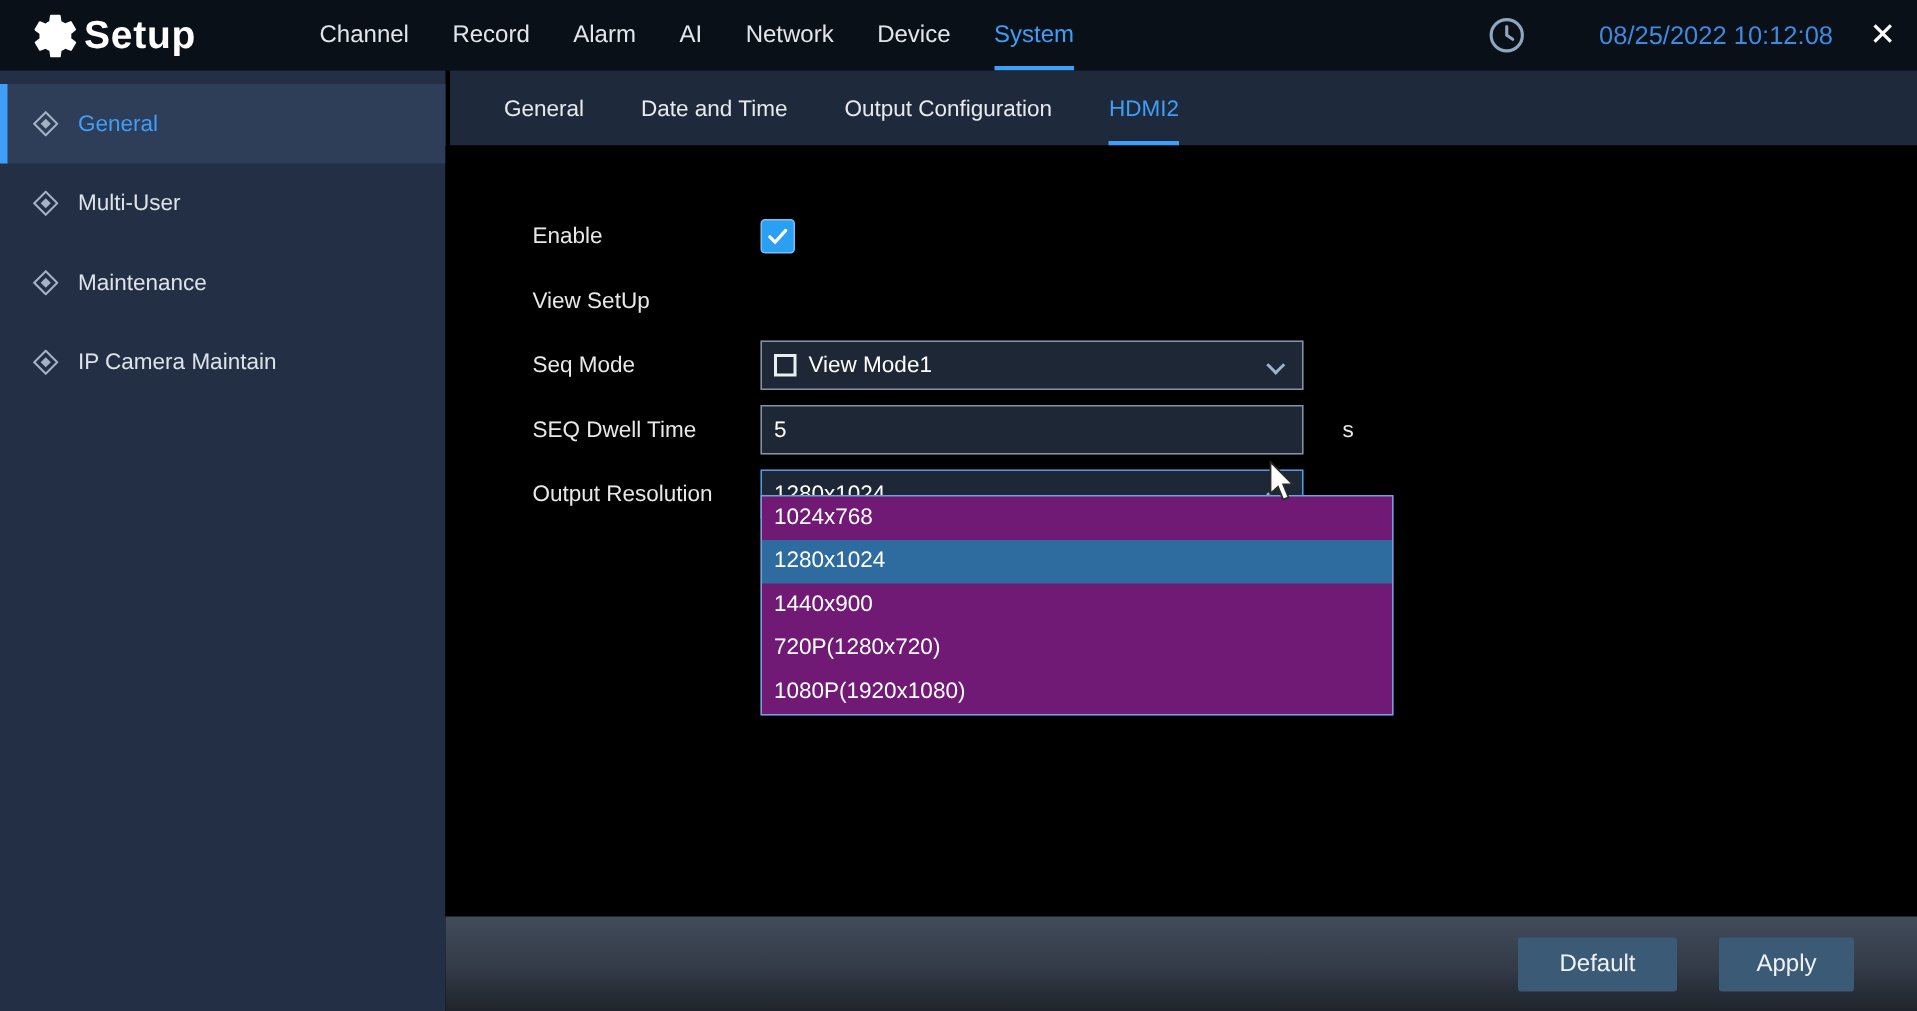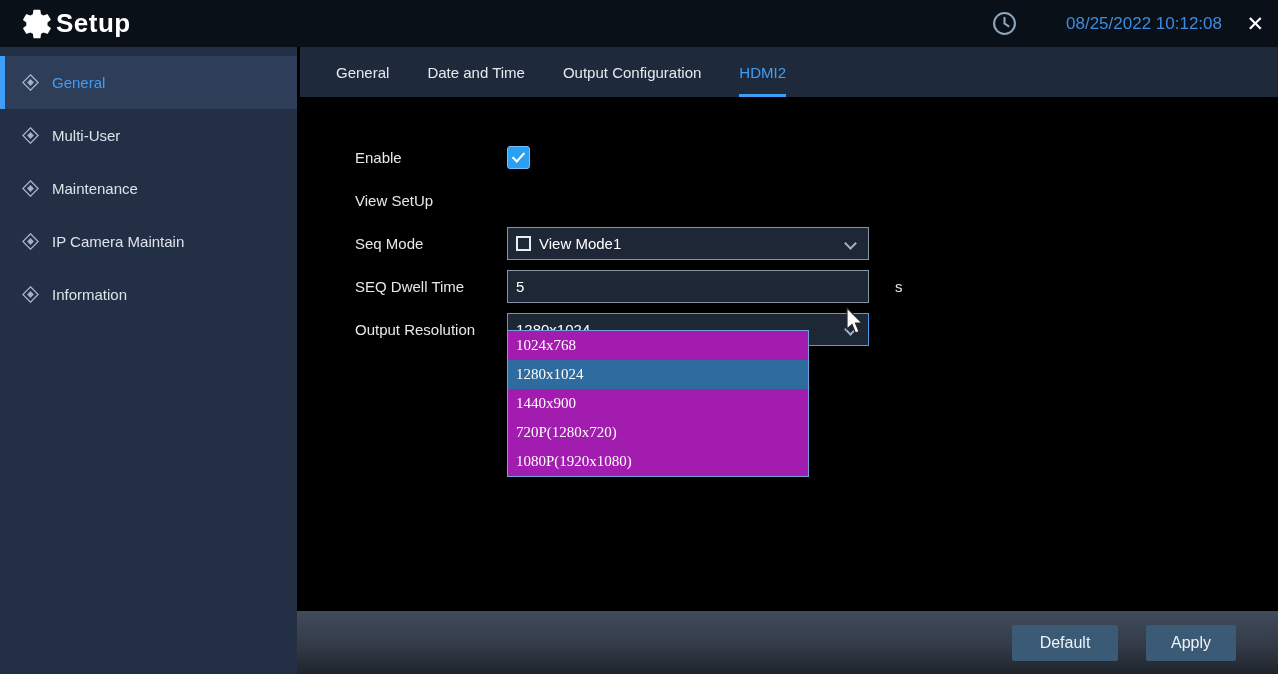--- a/index.html
+++ b/index.html
@@ -40,21 +40,21 @@
   .r4{top:157px;}
   .r5{top:200px;}
   .flabel{width:152px;font-size:15px;color:#e8e8e8;}
   .fctrl{position:relative;width:362px;height:33px;background:#1d2735;border:1px solid #8593a5;display:flex;align-items:center;padding:0 30px 0 8px;font-size:15px;color:#fff;cursor:pointer;}
   .fctrl.open{border-color:#4e9be4;}
   .chev{position:absolute;right:13px;top:11px;width:9px;height:9px;border-right:2px solid #9db3cc;border-bottom:2px solid #9db3cc;transform:rotate(45deg);}
   .checkbox{width:23px;height:23px;background:#2b9ff2;border:1px solid #79c0f7;border-radius:3px;display:flex;align-items:center;justify-content:center;cursor:pointer;}
   .mini-check{width:15px;height:15px;border:2px solid #e8eef4;margin-right:8px;background:transparent;flex:0 0 auto;}
   .finput{width:362px;height:33px;background:#1d2735;border:1px solid #8593a5;color:#fff;font-size:15px;padding:0 8px;font-family:inherit;outline:none;}
   .unit{margin-left:26px;font-size:15px;color:#e8e8e8;}
-  .dropdown{position:absolute;left:210px;top:233px;width:302px;background:#a21caf;border:1px solid #6ea2d8;z-index:5;font-family:Liberation Serif, serif;}
+  .dropdown{position:absolute;left:210px;top:233px;width:422px;background:#701a75;border:1px solid #6ea2d8;z-index:5;}
   .opt{height:29px;line-height:28px;padding-left:8px;font-size:15px;color:#fff;cursor:pointer;}
   .opt.selected{background:#2e6b9e;}
   .cursor{position:absolute;left:548px;top:210px;width:20px;height:28px;z-index:9;pointer-events:none;}
 
   
   .footer{position:absolute;left:297px;right:0;bottom:0;height:63px;background:linear-gradient(180deg,#414b5a 0%,#333b47 55%,#1f242c 100%);display:flex;align-items:center;justify-content:flex-end;gap:28px;padding-right:42px;}
   .btn{height:36px;background:#3b5a75;border:none;color:#eef3f8;font-size:16px;font-family:inherit;cursor:pointer;padding:0 24px;border-radius:2px;}
   .btn-default{min-width:106px;}
   .btn-apply{min-width:90px;}
 </style>
@@ -66,20 +66,29 @@
   <header class="topbar">
     <div class="brand">
       <span class="gear-badge">
         <svg viewBox="0 0 24 24" width="34" height="34" fill="#ffffff">
             <path d="M12 8a4 4 0 1 0 0 8 4 4 0 0 0 0-8zm0 6.3A2.3 2.3 0 1 1 12 9.7a2.3 2.3 0 0 1 0 4.6z"></path>
             <path d="M19.4 13c.04-.33.06-.66.06-1s-.02-.67-.06-1l2.1-1.65a.5.5 0 0 0 .12-.64l-2-3.46a.5.5 0 0 0-.6-.22l-2.49 1a7.3 7.3 0 0 0-1.73-1l-.38-2.65A.5.5 0 0 0 13.9 2h-4a.5.5 0 0 0-.5.42l-.38 2.65c-.62.26-1.2.6-1.73 1l-2.48-1a.5.5 0 0 0-.61.22l-2 3.46a.5.5 0 0 0 .12.64L4.5 11c-.04.33-.06.66-.06 1s.02.67.06 1l-2.1 1.65a.5.5 0 0 0-.12.64l2 3.46c.13.23.4.32.6.22l2.5-1c.52.4 1.1.74 1.72 1l.38 2.65c.04.24.25.42.5.42h4a.5.5 0 0 0 .5-.42l.38-2.65c.62-.26 1.2-.6 1.73-1l2.49 1c.23.1.47 0 .6-.22l2-3.46a.5.5 0 0 0-.12-.64L19.4 13z"></path>
           </svg>
       </span>
       <span class="app-title">Setup</span>
     </div>
+    <nav class="topnav">
+      <span class="navitem">Channel</span>
+      <span class="navitem">Record</span>
+      <span class="navitem">Alarm</span>
+      <span class="navitem">AI</span>
+      <span class="navitem">Network</span>
+      <span class="navitem">Device</span>
+      <span class="navitem active">System</span>
+    </nav>
     <div class="clockwrap">
       <span style="display:flex;">
         <svg viewBox="0 0 24 24" width="25" height="25" fill="none" stroke="#8fa6bf" stroke-width="2" stroke-linecap="round">
             <circle cx="12" cy="12" r="10"></circle>
             <path d="M12 6.5v5.5l3.8 2.6"></path>
           </svg>
       </span>
       <span class="datetime">08/25/2022 10:12:08</span>
     </div>
     <span class="close-x">✕</span>
@@ -114,29 +123,20 @@
       <span>Maintenance</span>
     </div>
     <div class="side-item">
       <span class="side-icon">
           <svg viewBox="0 0 20 20" width="17" height="17">
             <path d="M10 1 L19 10 L10 19 L1 10 Z" fill="none" stroke="currentColor" stroke-width="1.6"></path>
             <path d="M10 6 L14 10 L10 14 L6 10 Z" fill="currentColor"></path>
           </svg>
         </span>
       <span>IP Camera Maintain</span>
-    </div>
-    <div class="side-item">
-      <span class="side-icon">
-          <svg viewBox="0 0 20 20" width="17" height="17">
-            <path d="M10 1 L19 10 L10 19 L1 10 Z" fill="none" stroke="currentColor" stroke-width="1.6"></path>
-            <path d="M10 6 L14 10 L10 14 L6 10 Z" fill="currentColor"></path>
-          </svg>
-        </span>
-      <span>Information</span>
     </div>
   </aside>
 
   <div class="tabbar">
     <span class="tab">General</span>
     <span class="tab">Date and Time</span>
     <span class="tab">Output Configuration</span>
     <span class="tab active">HDMI2</span>
   </div>
 

